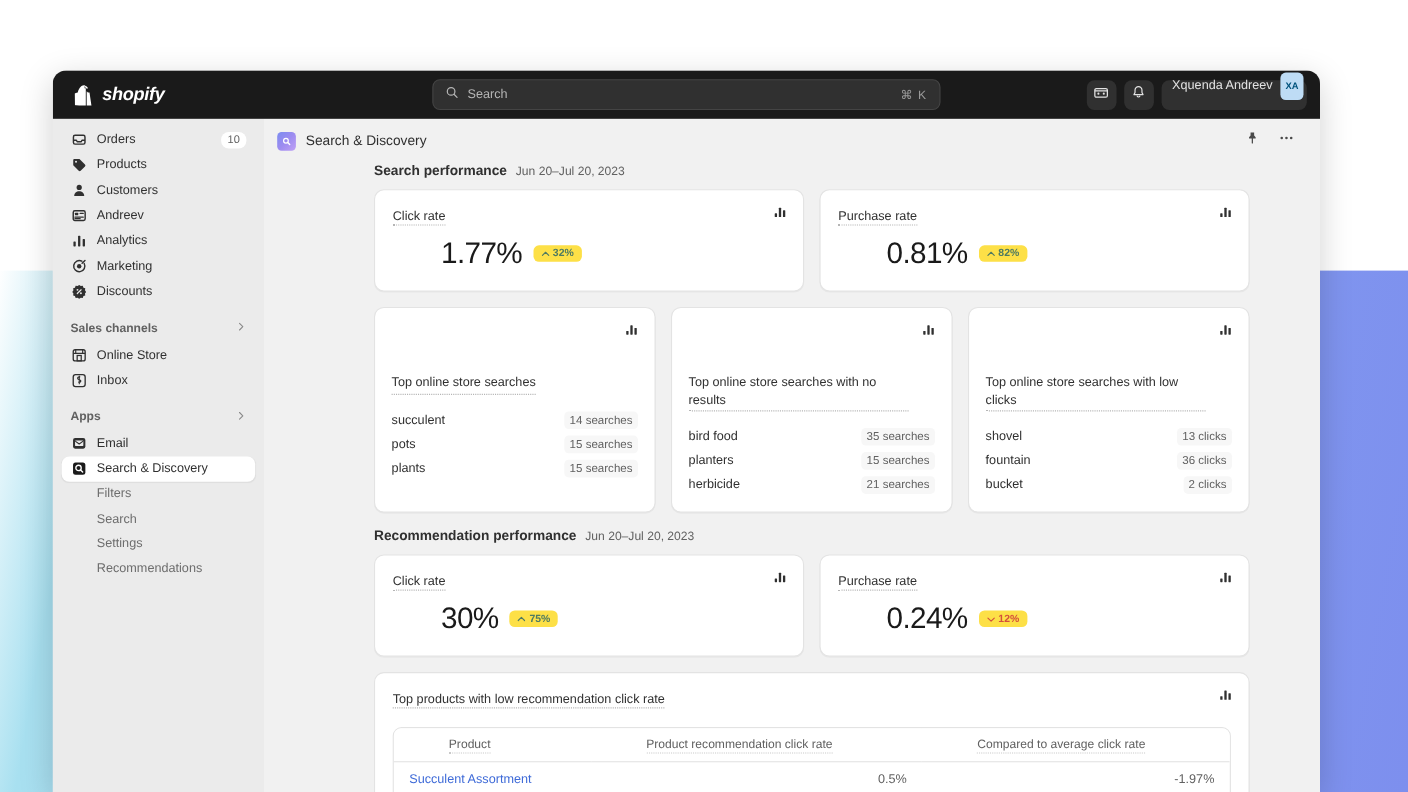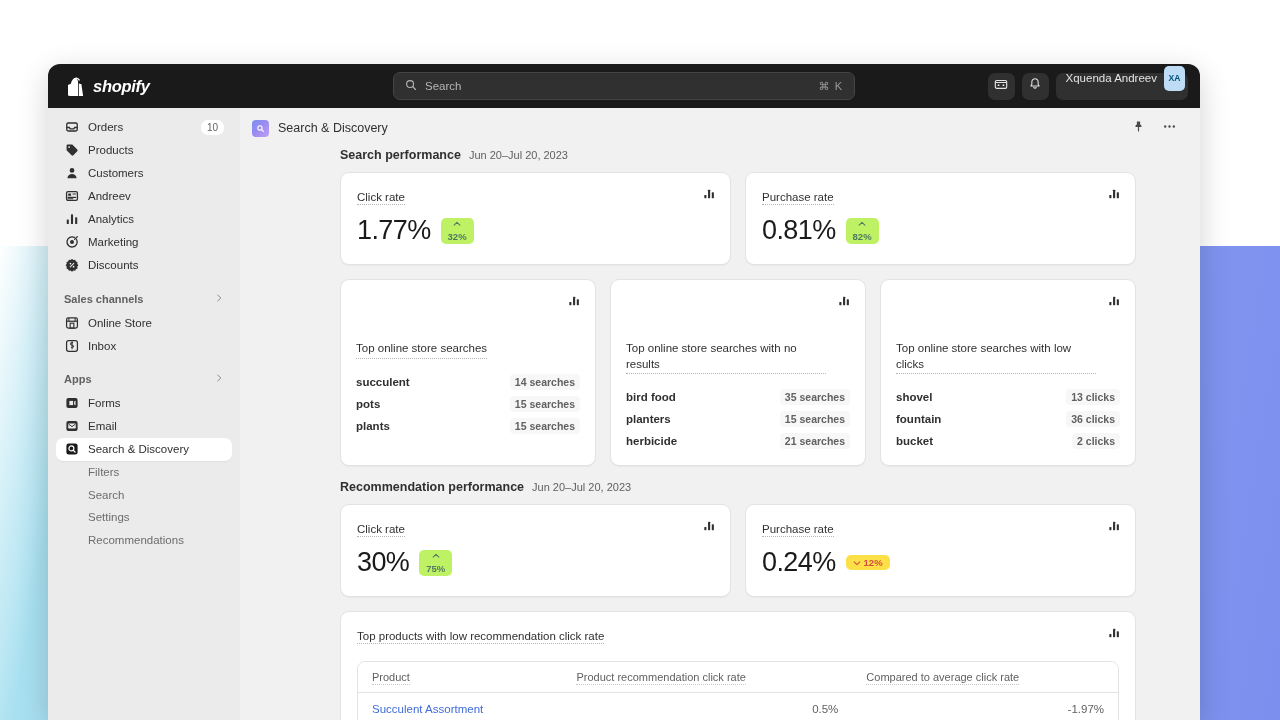--- a/index.html
+++ b/index.html
@@ -103,57 +103,57 @@
   .card {
     background: #fff; border-radius: 9px; border: 1px solid #e3e3e3;
     box-shadow: 0 1px 0 rgba(0,0,0,0.04);
   }
   .row { display: flex; gap: 14px; margin-bottom: 14px; }
   .rate-card { flex: 1; padding: 14px 16px 18px 16px; position: relative; min-height: 72px; }
   .card-label {
     font-size: 11.5px; color: #303030; border-bottom: 1px dotted #b5b5b5;
     display: inline-block; padding-bottom: 1px;
   }
-  .rate-line { display: flex; align-items: center; gap: 10px; margin-top: 10px; }
+  .rate-line { display: flex; align-items: center; gap: 10px; margin-top: 10px; margin-left: 44px; }
   .rate-value { font-size: 27px; font-weight: 400; color: #1a1a1a; letter-spacing: -0.6px; }
   .delta {
     display: inline-flex; align-items: center; gap: 3px; border-radius: 5px;
     padding: 2px 7px; font-size: 9.5px; font-weight: 600;
   }
-  .delta.up { background: #bef264; color: #4f7a61; flex-direction: column; }
+  .delta.up { background: #fde047; color: #4f7a61; }
   .delta.down { background: #fde047; color: #d44f3b; }
   .bars-ico { position: absolute; top: 13px; right: 14px; cursor: pointer; }
   
   .list-card { flex: 1; padding: 13px 15px 13px 15px; position: relative; }
   .list-title {
     font-size: 11.5px; color: #303030; border-bottom: 1px dotted #b5b5b5;
     display: inline-block; padding-bottom: 1px; line-height: 15.5px; max-width: 200px; margin-top: 48px;
   }
   .list-rows { margin-top: 12px; }
   .list-row {
     display: flex; align-items: center; justify-content: space-between;
-    height: 22px; margin-bottom: 0px; font-weight: bold;
+    height: 22px; margin-bottom: 0px;
   }
   .list-term { font-size: 11.5px; color: #303030; }
   .list-count {
     font-size: 10.5px; color: #616161; background: #f7f7f7; border-radius: 4px;
     padding: 2px 5px;
   }
   
   .table-card { padding: 14px 16px 16px 16px; position: relative; }
   .tbl-wrap {
     margin-top: 17px; border: 1px solid #e3e3e3; border-radius: 8px; overflow: hidden;
   }
   table { width: 100%; border-collapse: collapse; }
   thead th {
     font-size: 11px; color: #616161; font-weight: 400; text-align: left;
     padding: 9px 14px; background: #fff; border-bottom: 1px solid #e3e3e3;
   }
   thead th:first-child { text-align: left; }
-  thead th span { border-bottom: 1px dotted #c9c9c9; padding-bottom: 1px; }
+  thead th span { border-bottom: 1px dotted #c9c9c9; padding-bottom: 1px; margin-left: 36px; }
   tbody td {
     font-size: 11.5px; color: #303030; text-align: right; padding: 10px 14px;
     border-bottom: 1px solid #f0f0f0;
   }
   tbody tr:last-child td { border-bottom: none; }
   tbody td:first-child { text-align: left; }
   tbody td a { color: #3f6bd8; text-decoration: none; cursor: pointer; }
   tbody td.muted { color: #616161; }
 </style>
 </head>
@@ -327,30 +327,20 @@
 
       <div class="section-head">
         <span class="lbl">Apps</span>
         <span class="chev">
           <svg width="10" height="10" viewBox="0 0 16 16">
               <path d="M6 3.2 10.8 8 6 12.8" fill="none" stroke="#8a8a8a" stroke-width="1.6" stroke-linecap="round" stroke-linejoin="round"></path>
             </svg>
         </span>
       </div>
 
-      <div class="nav-item">
-        <span class="nav-ico">
-          <svg width="14" height="14" viewBox="0 0 16 16">
-              <rect x="1.6" y="2.4" width="12.8" height="11.2" rx="2.2" fill="#303030"></rect>
-              <path d="M5 5.6h4.2v4.8H5z" fill="#ebebeb"></path>
-              <path d="M10.4 6.3v3.4l1.6 1V5.3z" fill="#ebebeb"></path>
-            </svg>
-        </span>
-        <span class="lbl">Forms</span>
-      </div>
 
       <div class="nav-item">
         <span class="nav-ico">
           <svg width="14" height="14" viewBox="0 0 16 16">
               <rect x="1.6" y="2.4" width="12.8" height="11.2" rx="2.2" fill="#303030"></rect>
               <rect x="3.7" y="5.2" width="8.6" height="5.6" rx="0.9" fill="#ebebeb"></rect>
               <path d="m3.9 5.7 4.1 3 4.1-3" fill="none" stroke="#303030" stroke-width="1.1" stroke-linejoin="round"></path>
             </svg>
         </span>
         <span class="lbl">Email</span>

